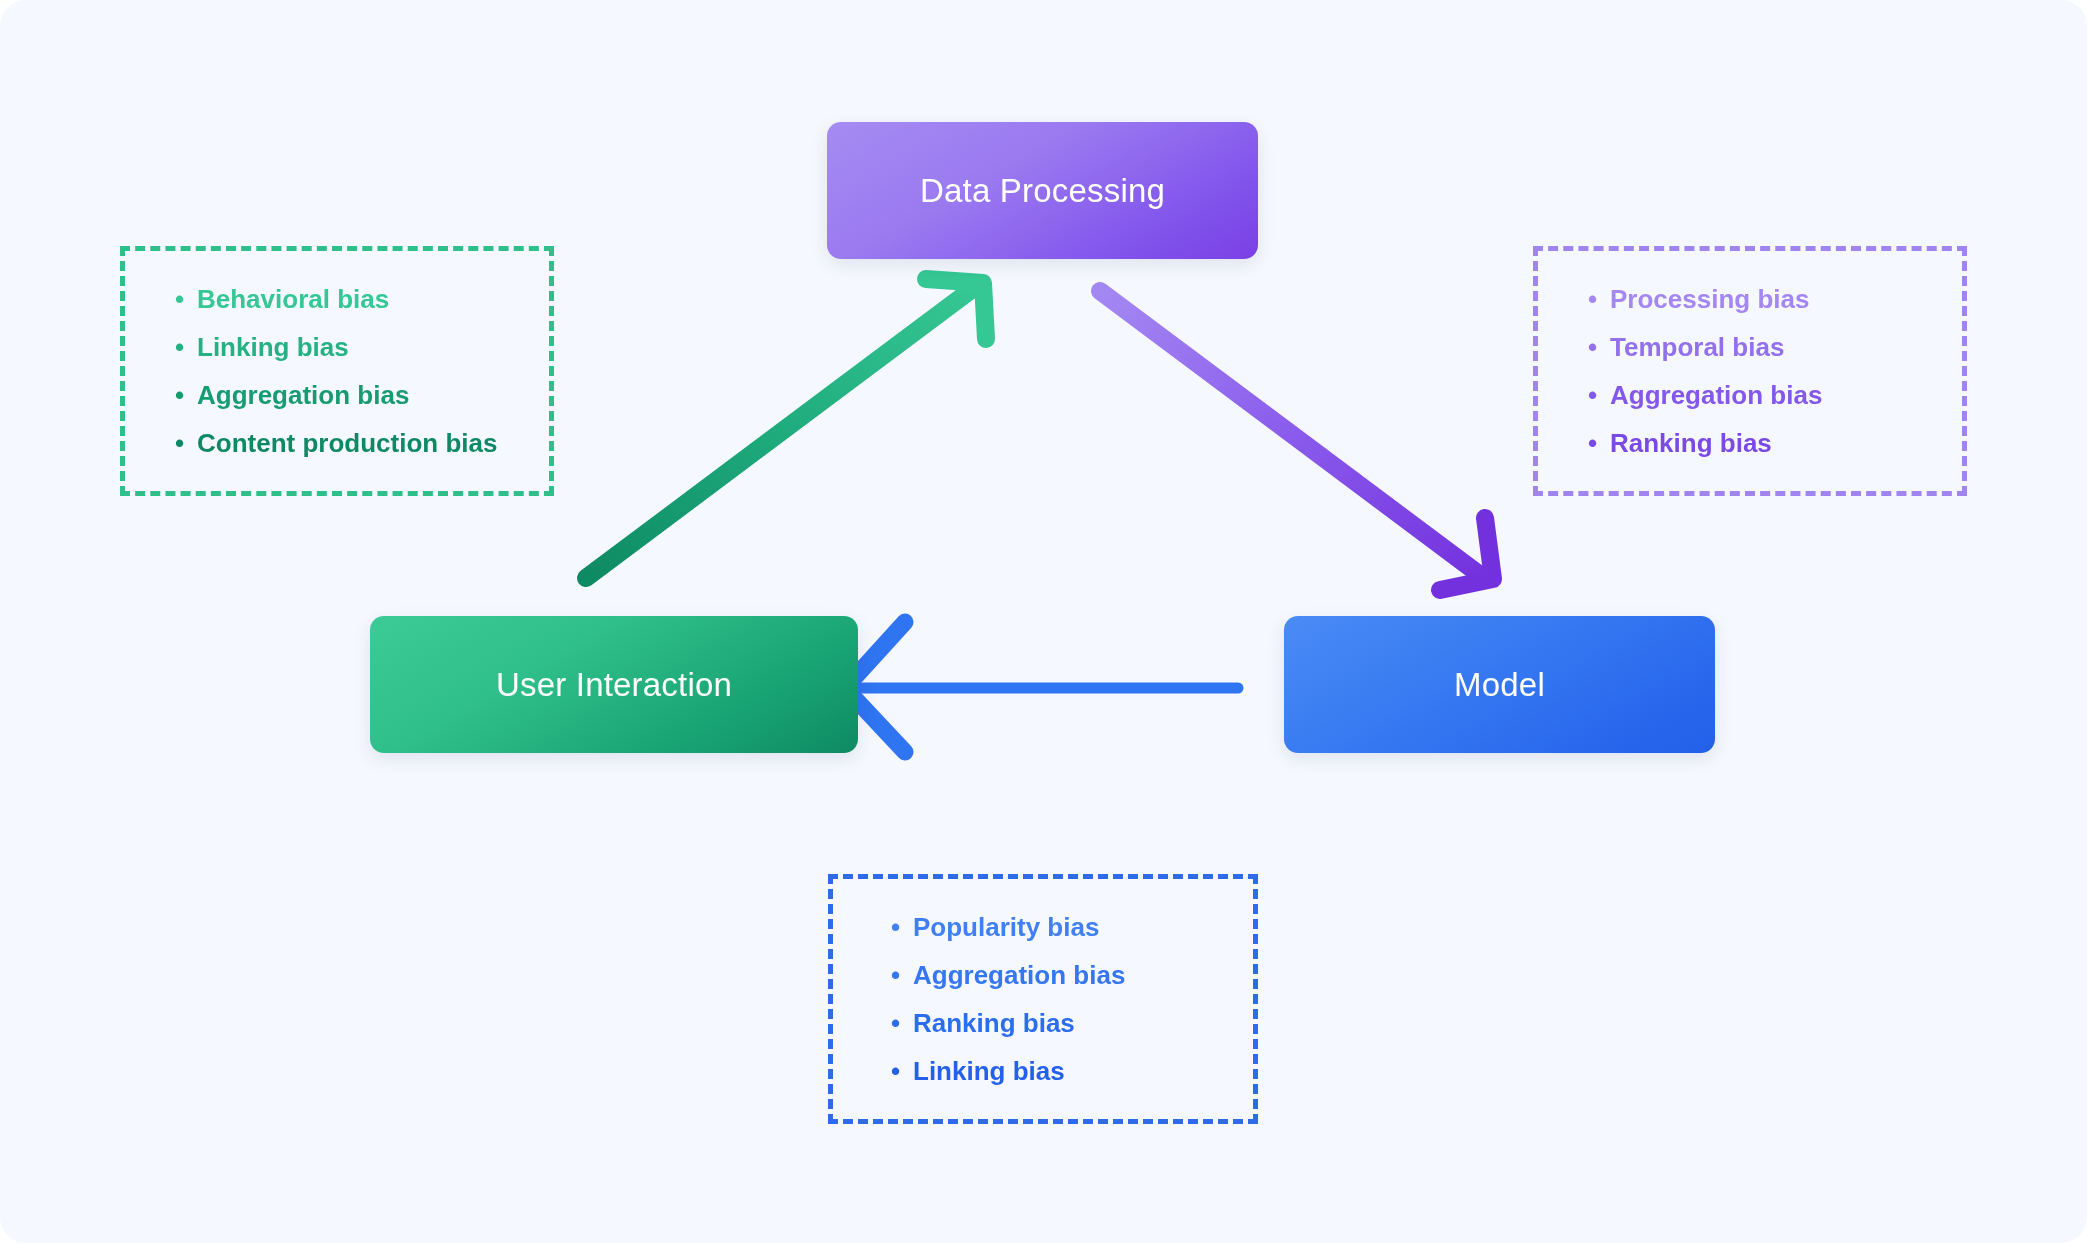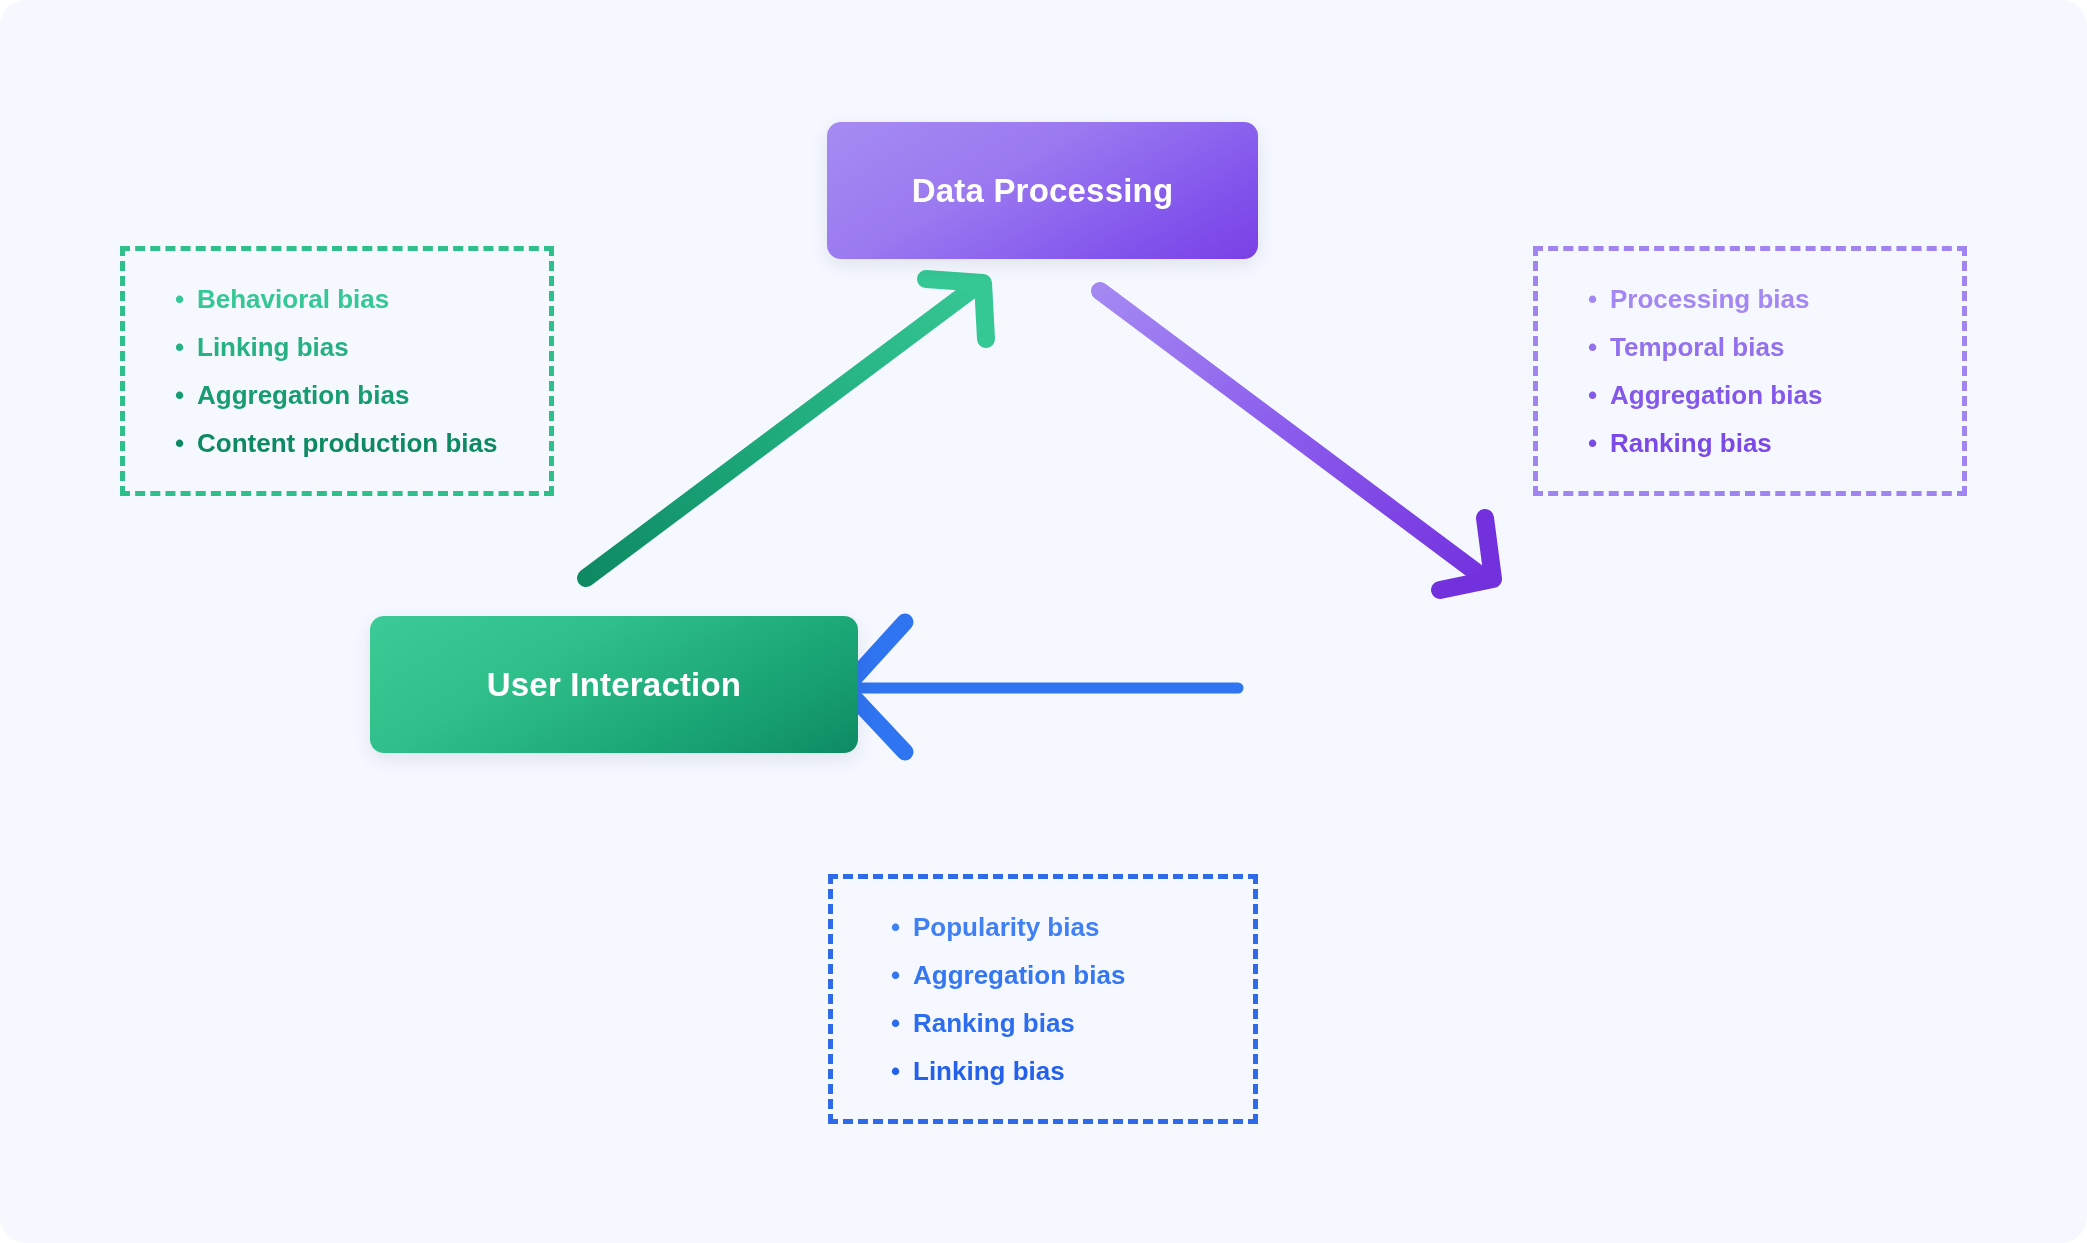--- a/index.html
+++ b/index.html
@@ -28,21 +28,21 @@
     position: absolute;
     border-radius: 14px;
     display: flex;
     align-items: center;
     justify-content: center;
     box-shadow: 0 6px 18px rgba(40, 50, 90, 0.10);
   }
   .node-label {
     color: #ffffff;
     font-size: 33px;
-    font-weight: 700;
+    font-weight: 400;
     letter-spacing: 0.2px;
     white-space: nowrap;
   }
 
   #node-data-processing {
     left: 827px;
     top: 122px;
     width: 431px;
     height: 137px;
     background: linear-gradient(150deg, #A58BF2 0%, #9B7AF0 38%, #8154EC 78%, #7B3FE4 100%);
@@ -192,20 +192,23 @@
   </svg>
 
   <div class="node" id="node-data-processing">
     <span class="node-label">Data Processing</span>
   </div>
 
   <div class="node" id="node-user-interaction">
     <span class="node-label">User Interaction</span>
   </div>
 
+  <div class="node" id="node-model">
+    <span class="node-label">Model</span>
+  </div>
 
   <div class="bias-box" id="bias-box-user-interaction">
     <ul class="bias-list">
       <li class="bias-item">
         <span class="bias-bullet">•</span>
         <span>Behavioral bias</span>
       </li>
       <li class="bias-item">
         <span class="bias-bullet">•</span>
         <span>Linking bias</span>

